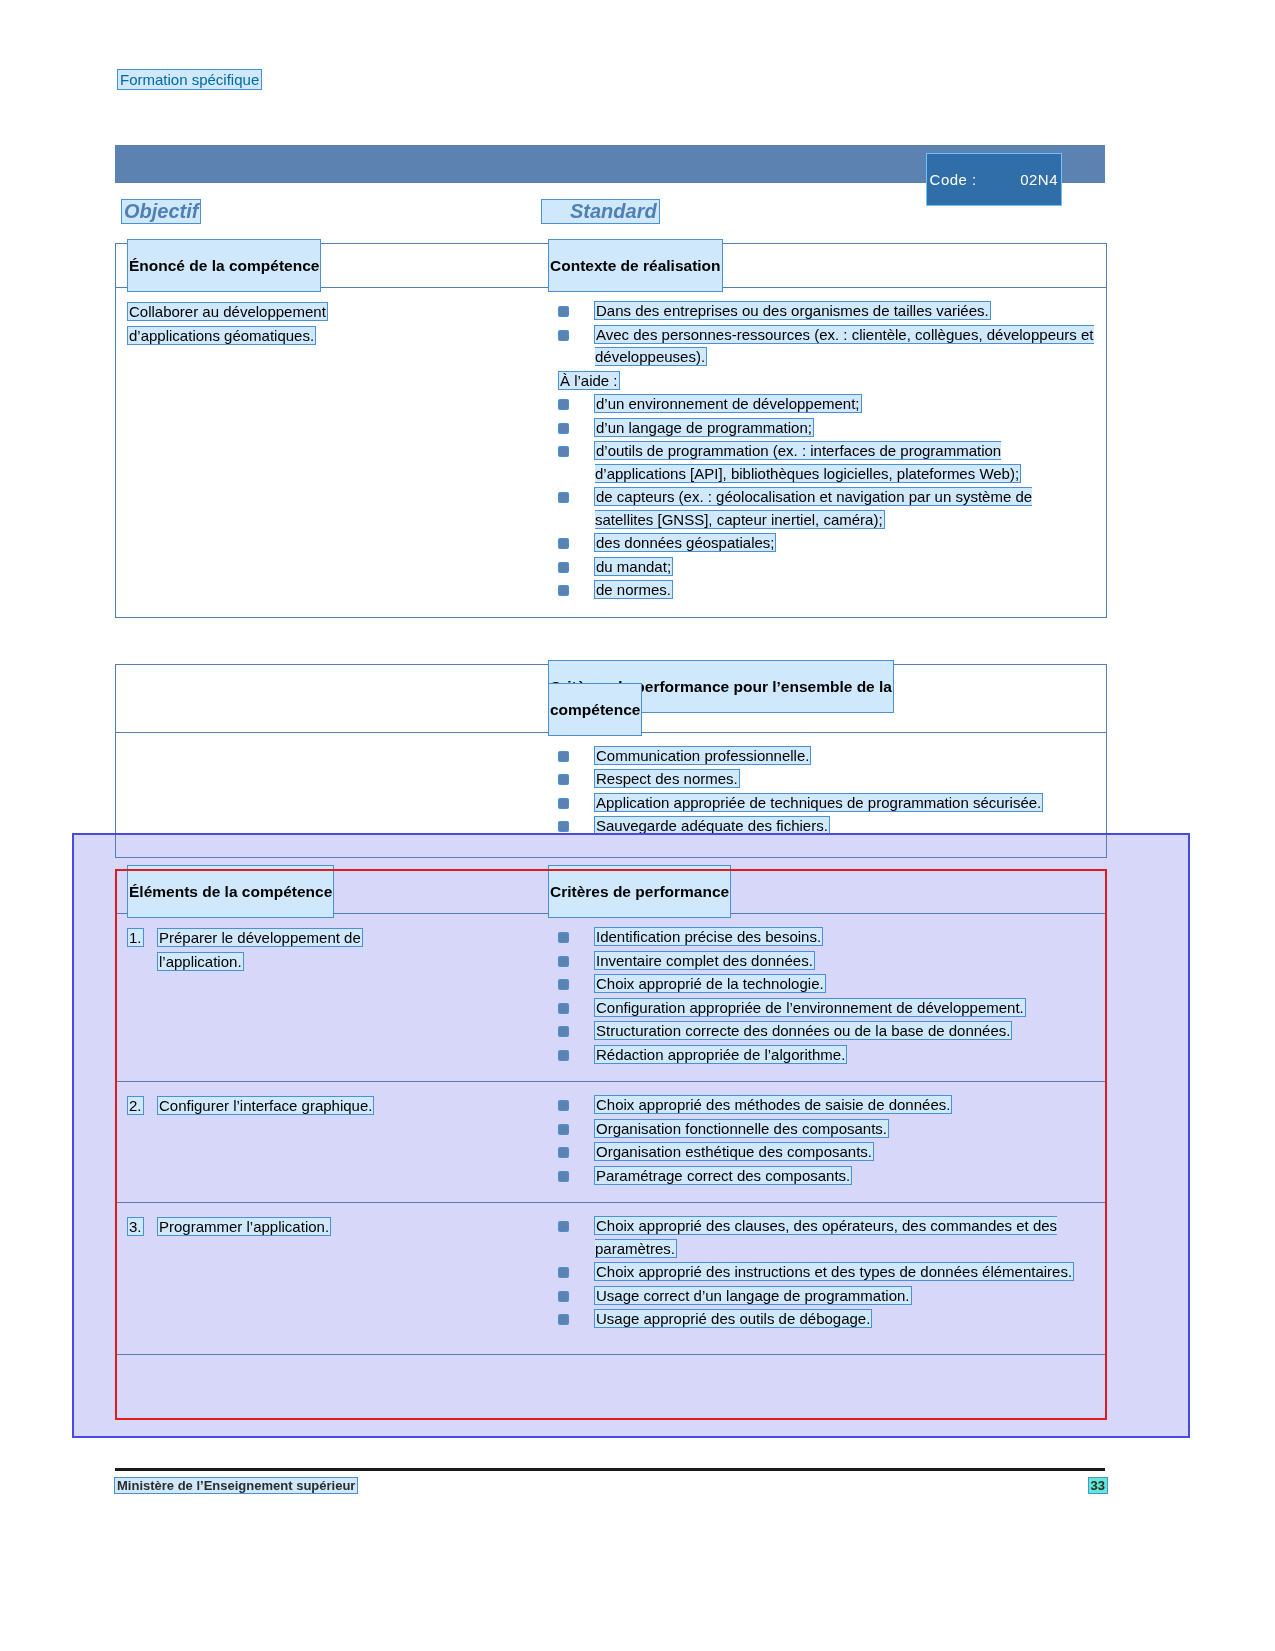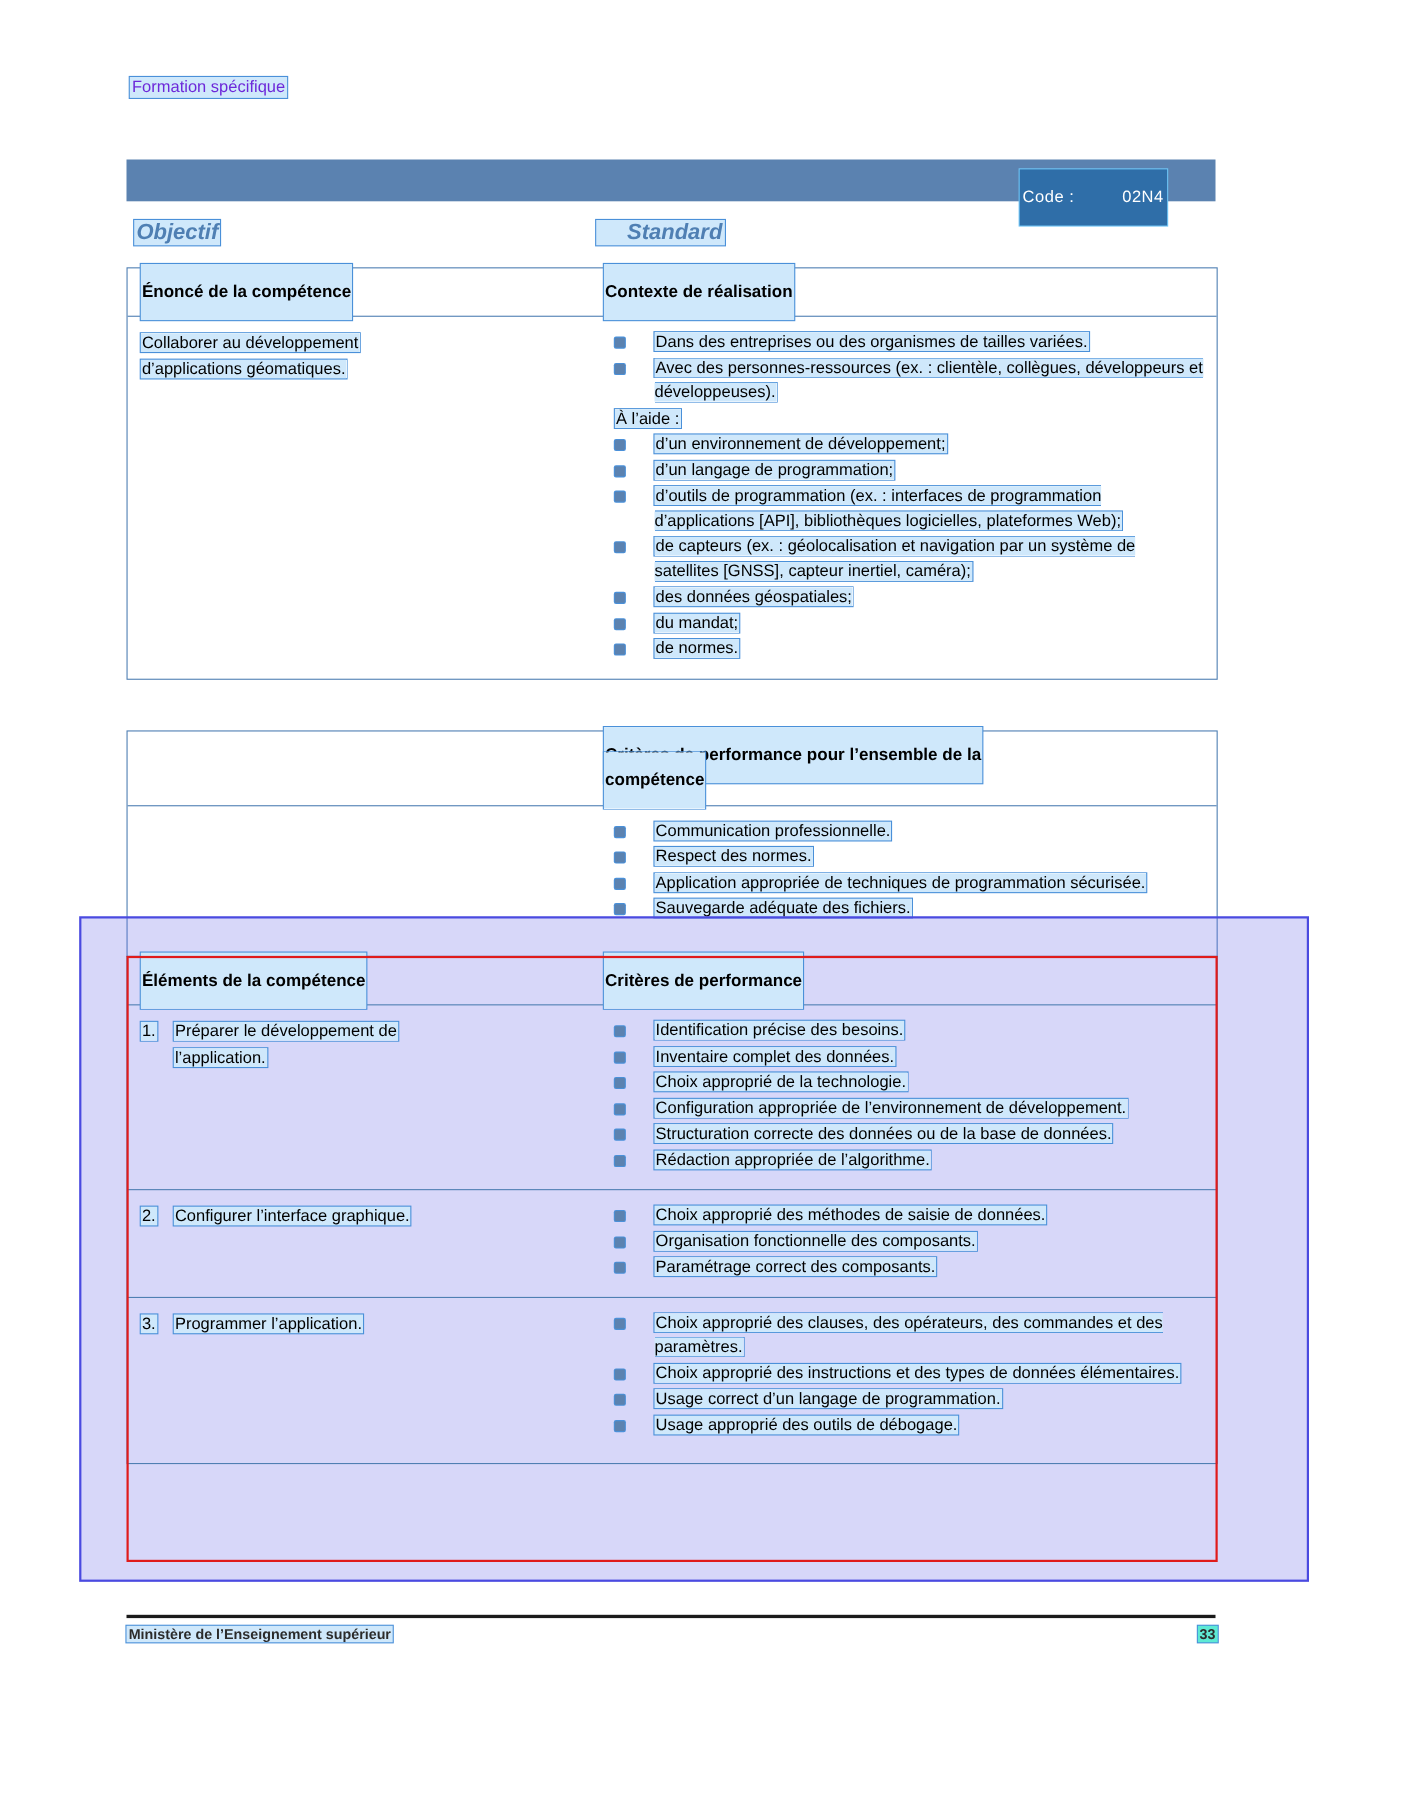--- a/index.html
+++ b/index.html
@@ -21,21 +21,21 @@
     height: 1651px;
     box-sizing: border-box;
     padding: 0;
   }
   
   .running-title {
     position: absolute;
     left: 118px;
     top: 70px;
     font-size: 15px;
-    color: #6d28d9;
+    color: #0369a1;
     background: #cfe8fb;
     box-shadow: 0 0 0 1px #4a90d9;
     padding: 1px 2px;
   }
   
   .code-bar {
     position: absolute;
     left: 115px;
     top: 145px;
     width: 990px;
@@ -302,21 +302,21 @@
   <div class="tbl" style="top:664px;">
     <div class="row">
       <div class="c1" style="min-height:54px"></div>
       <div class="c2">
         <div><span class="hdr-text">Critères de performance pour l’ensemble de la</span></div>
         <div><span class="hdr-text">compétence</span></div>
       </div>
     </div>
     <div class="row">
       <div class="c1" style="min-height:120px"></div>
-      <div class="c2" style="padding-top:12px;padding-bottom:30px">
+      <div class="c2" style="padding-top:12px;padding-bottom:18px">
         <ul class="bl">
           <li>
             <span class="bullet"></span>
             <span class="txt">Communication professionnelle.</span>
           </li>
           <li>
             <span class="bullet"></span>
             <span class="txt">Respect des normes.</span>
           </li>
           <li>
@@ -370,20 +370,21 @@
       <div class="c1" style="padding-top:12px">
         <div style="line-height:1.5;position:relative;padding-left:30px">
           <span class="num" style="position:absolute;left:0;top:0"><span class="body-text">2.</span></span>
           <span class="body-text">Configurer l’interface graphique.</span>
         </div>
       </div>
       <div class="c2" style="padding-top:12px;padding-bottom:14px">
         <ul class="bl">
           <li><span class="bullet"></span><span class="txt">Choix approprié des méthodes de saisie de données.</span></li>
           <li><span class="bullet"></span><span class="txt">Organisation fonctionnelle des composants.</span></li>
+          <li><span class="bullet"></span><span class="txt">Organisation esthétique des composants.</span></li>
           <li><span class="bullet"></span><span class="txt">Paramétrage correct des composants.</span></li>
         </ul>
       </div>
     </div>
 
     <div class="row">
       <div class="c1" style="padding-top:12px">
         <div style="line-height:1.5;position:relative;padding-left:30px">
           <span class="num" style="position:absolute;left:0;top:0"><span class="body-text">3.</span></span>
           <span class="body-text">Programmer l’application.</span>

